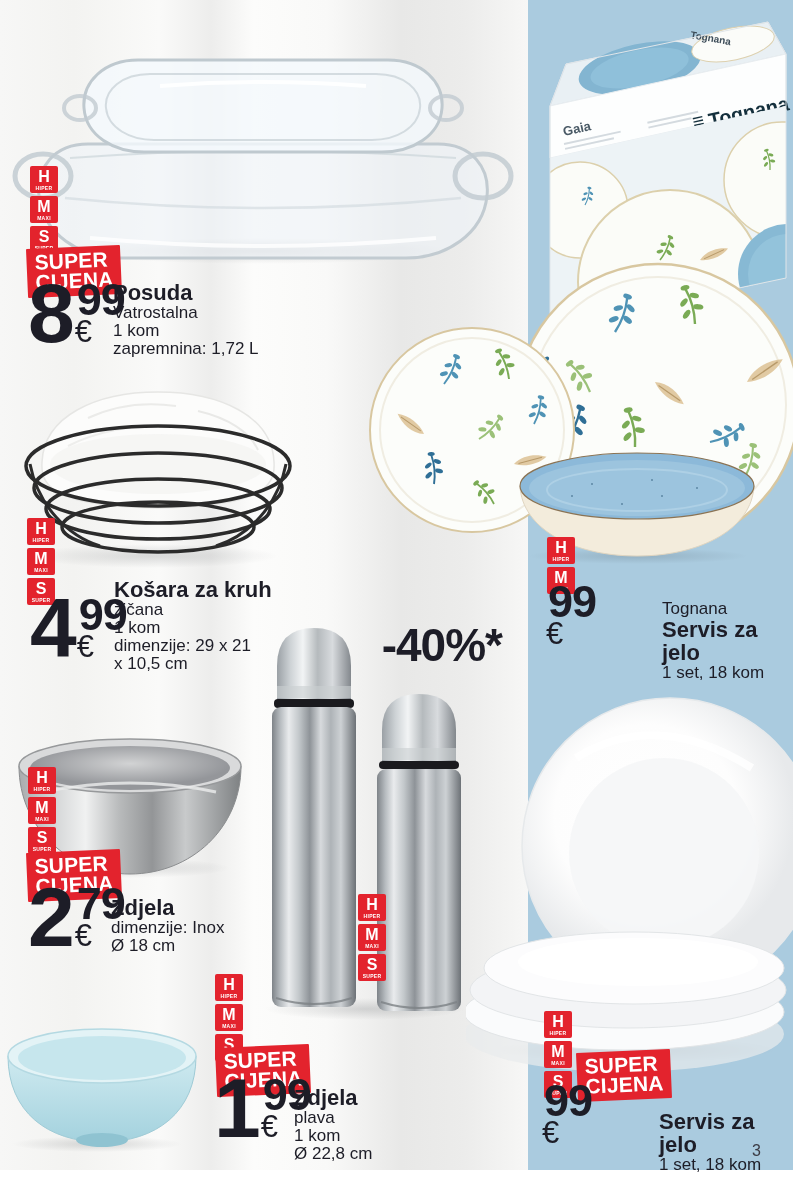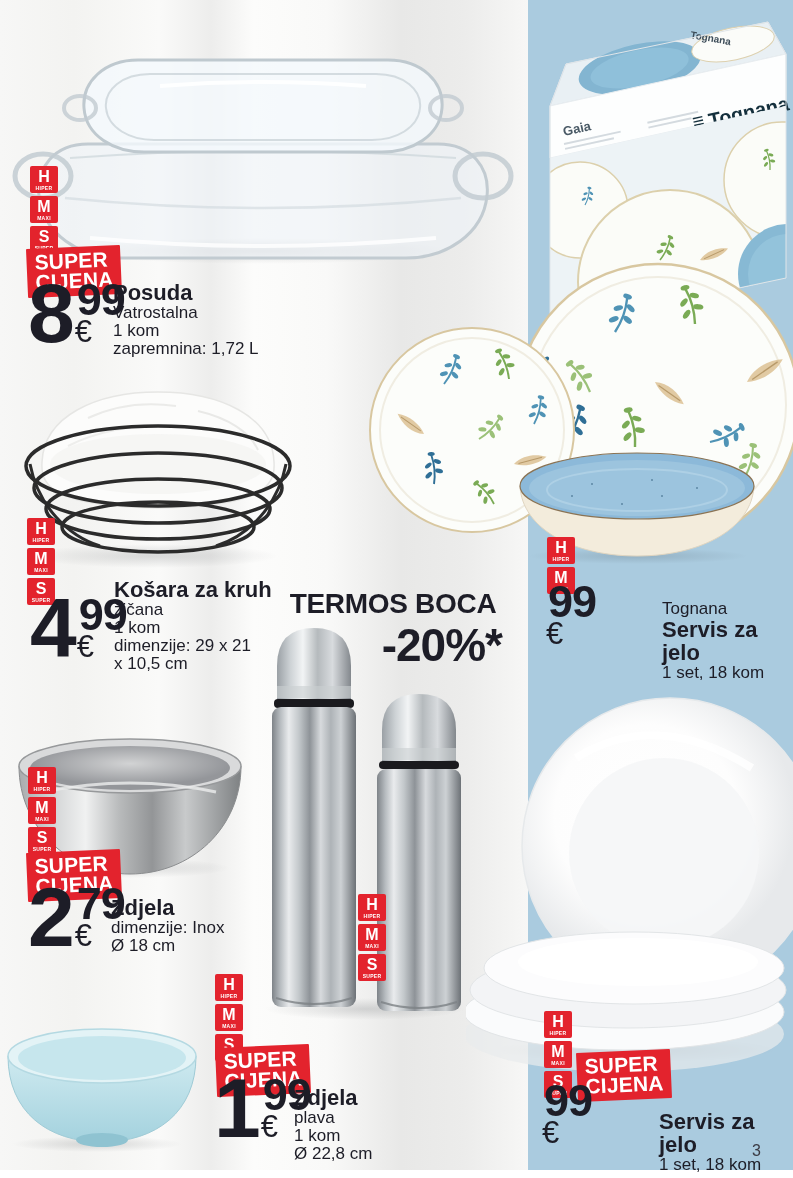--- a/index.html
+++ b/index.html
@@ -324,22 +324,21 @@
       </span>
   </div>
   <div class="abs desc" style="left:114px;top:578px">
     <div class="t">Košara za kruh</div>
     <div>žičana</div>
     <div>1 kom</div>
     <div>dimenzije: 29 x 21</div>
     <div>x 10,5 cm</div>
   </div>
 
-  <div class="abs promo-title" style="left:287px;top:588px;width:212px">TERMOS BOCA</div>
-  <div class="abs promo-disc" style="left:336px;top:618px;width:166px">-20%*</div>
+  <div class="abs promo-disc" style="left:336px;top:618px;width:166px">-40%*</div>
   <div class="abs hms" style="left:358px;top:894px">
     <div class="b">
         <span class="l">H</span>
         <span class="s">HIPER</span>
       </div>
     <div class="b">
         <span class="l">M</span>
         <span class="s">MAXI</span>
       </div>
     <div class="b">

